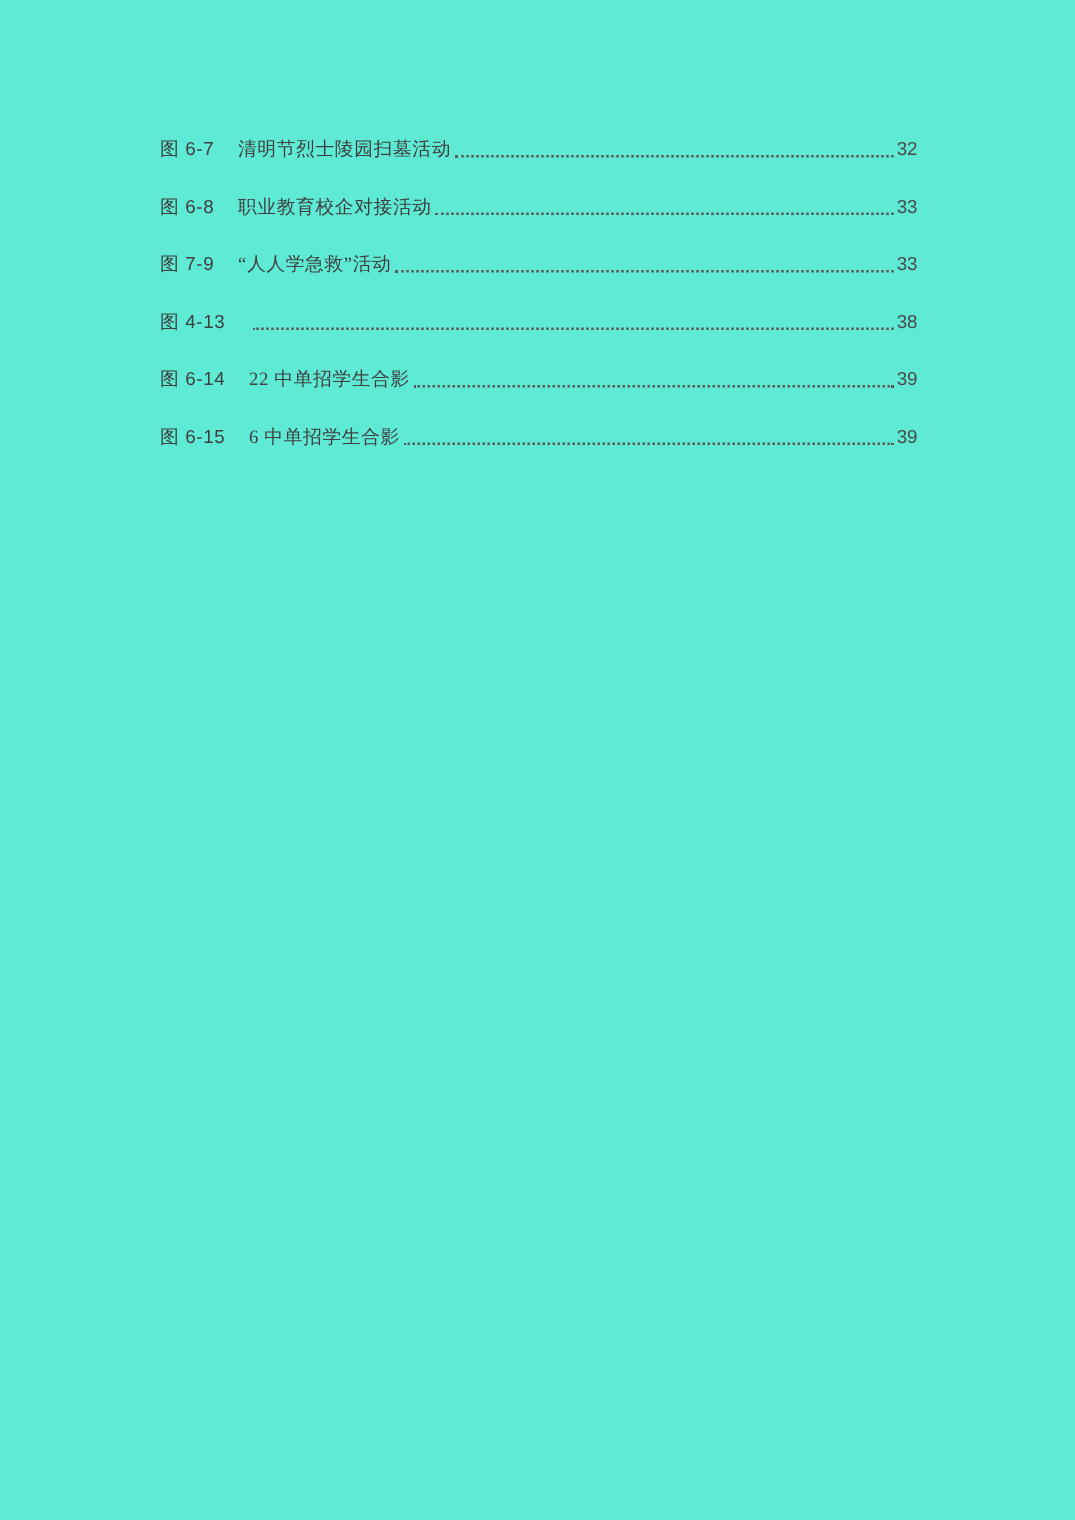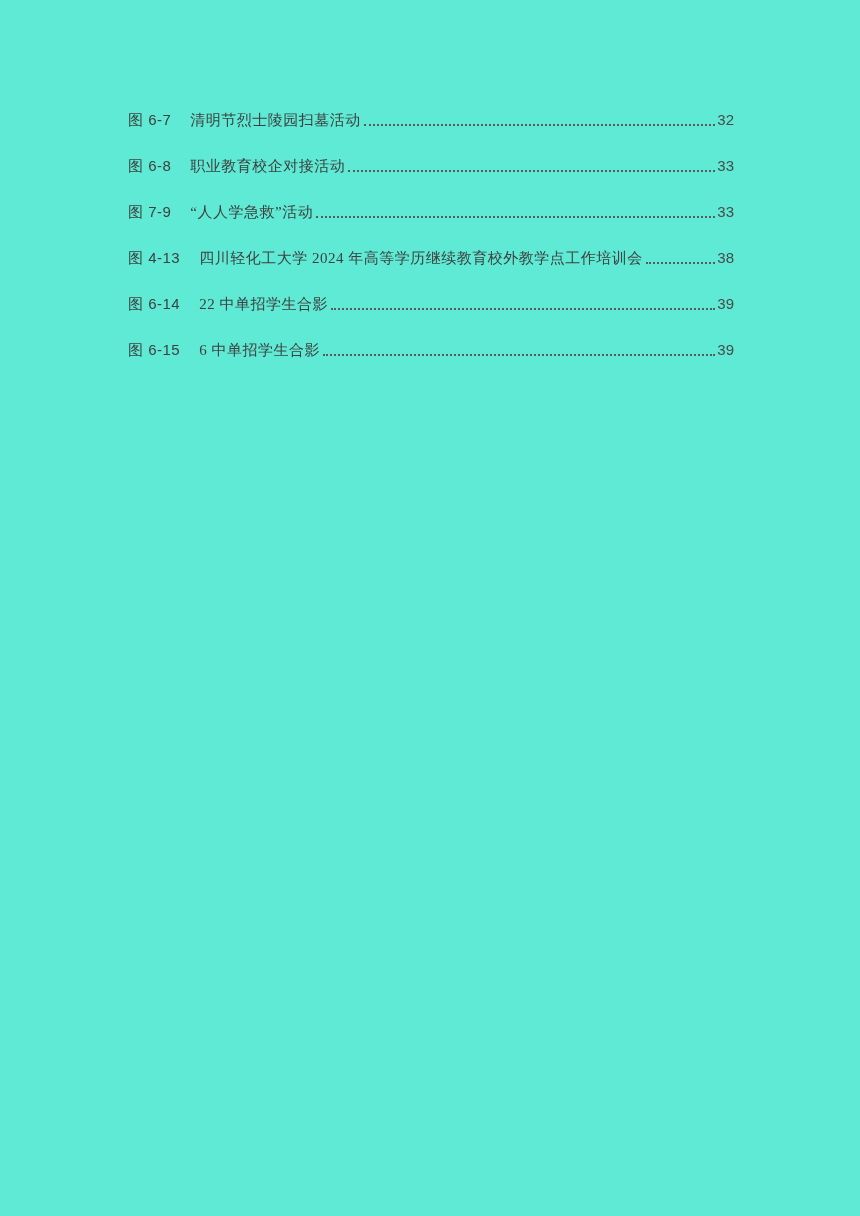--- a/index.html
+++ b/index.html
@@ -80,21 +80,20 @@
       <span class="entry-label">图 7-9</span>
       <span class="entry-title">“人人学急救”活动</span>
       <span class="leader"></span>
       <span class="entry-page">33</span>
     </div>
 
 
 
     <div class="toc-row">
       <span class="entry-label">图 4-13</span>
-      <span class="entry-title">四川轻化工大学 2024 年高等学历继续教育校外教学点工作培训会</span>
       <span class="leader"></span>
       <span class="entry-page">38</span>
     </div>
 
     <div class="toc-row">
       <span class="entry-label">图 6-14</span>
       <span class="entry-title">22 中单招学生合影</span>
       <span class="leader"></span>
       <span class="entry-page">39</span>
     </div>

